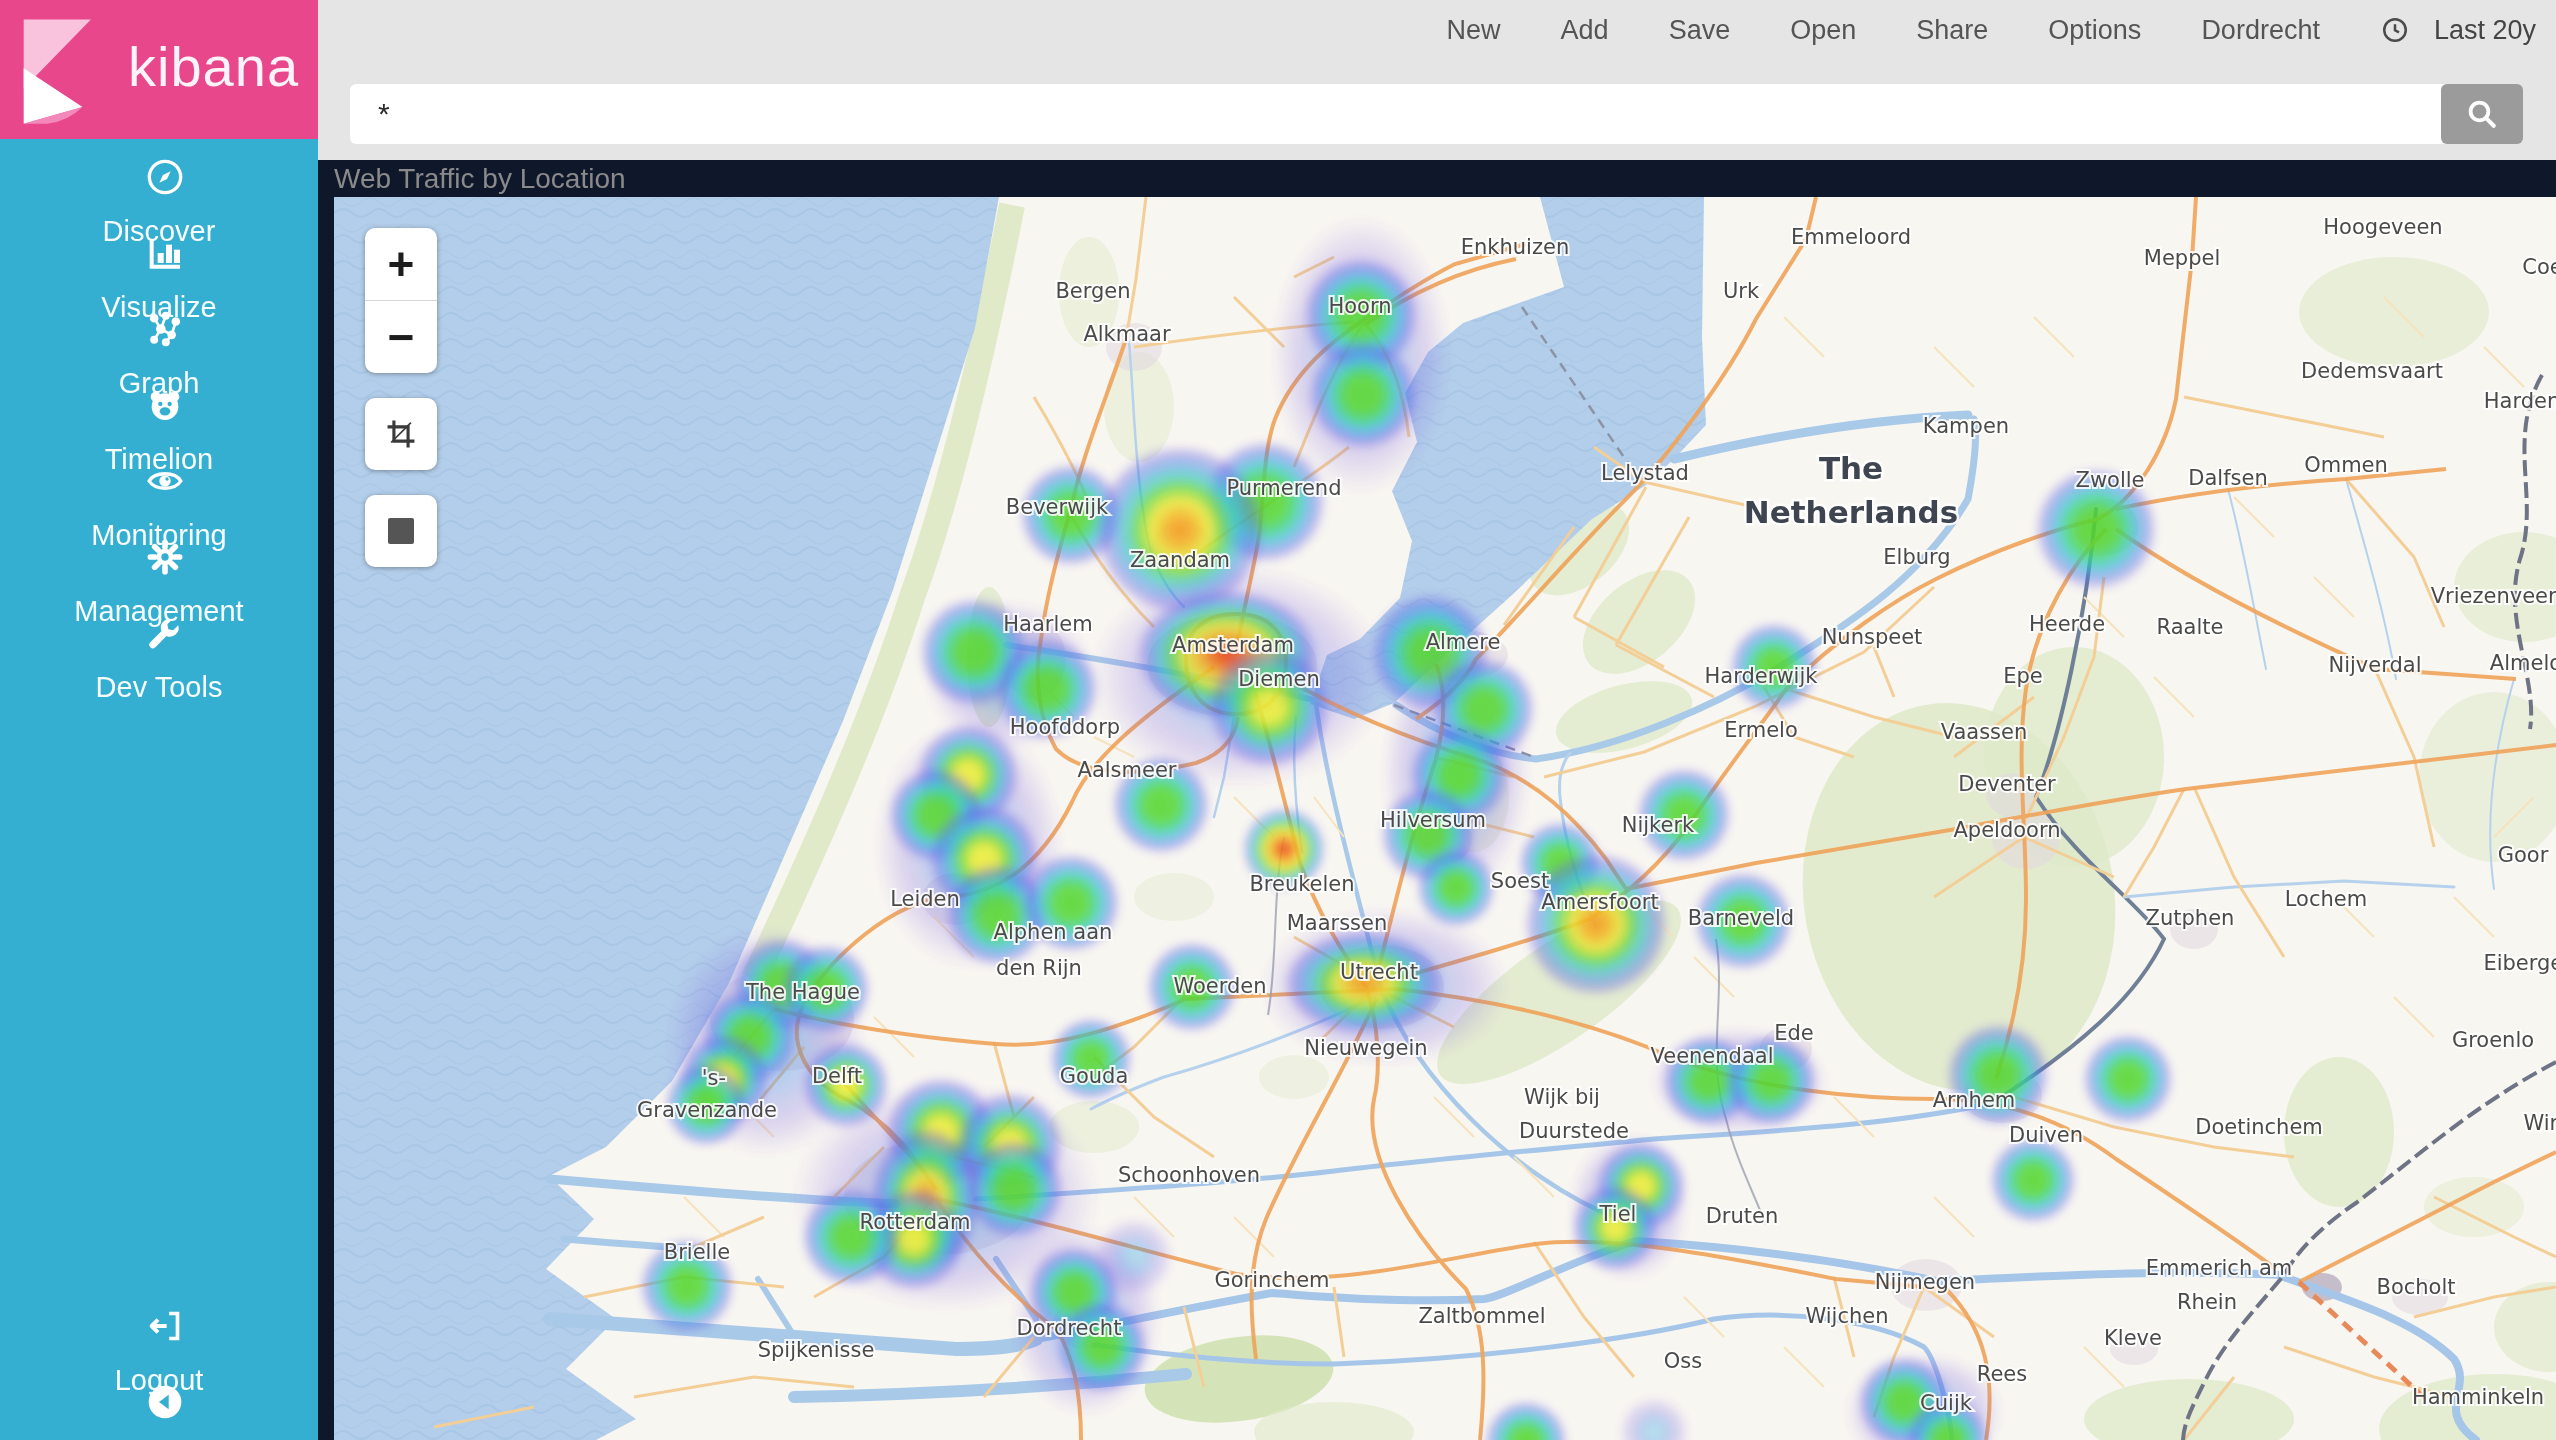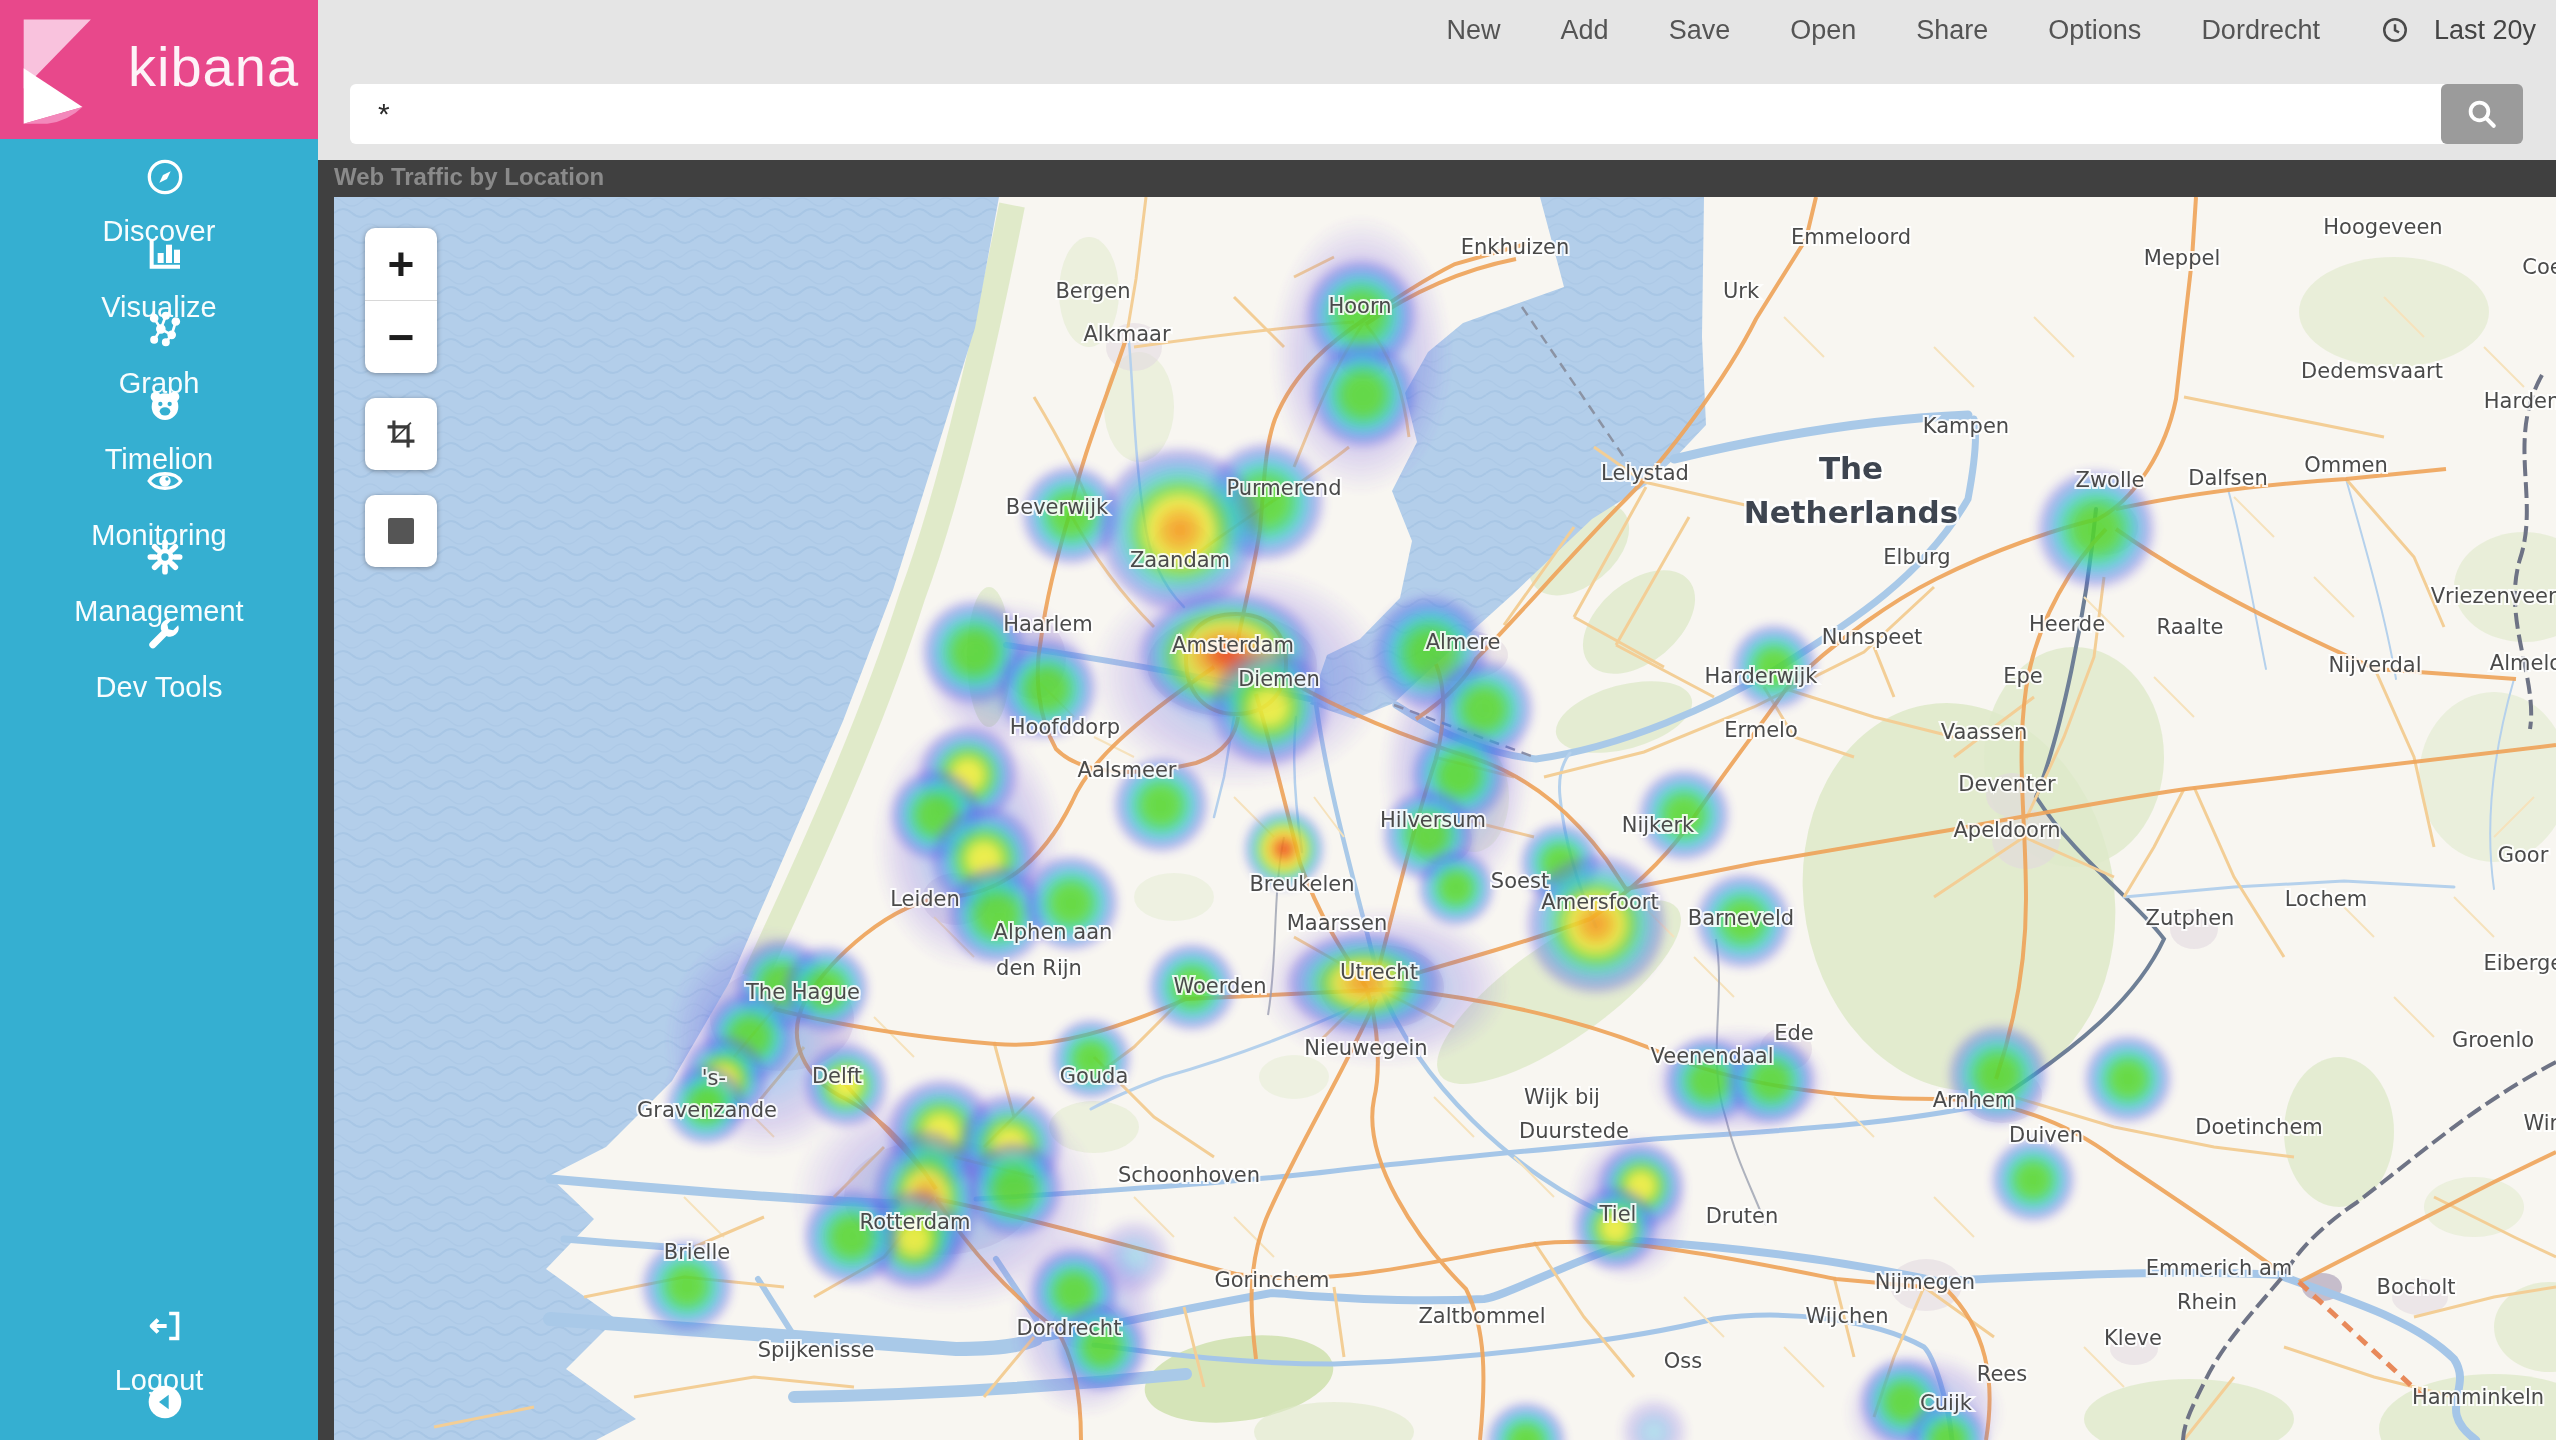--- a/index.html
+++ b/index.html
@@ -1,17 +1,17 @@
 <!DOCTYPE html>
 <html><head>
 <meta charset="utf-8">
 <style>
   html,body{margin:0;padding:0;background:#fff;}
   .app{position:relative;width:2556px;height:1440px;overflow:hidden;
-       font-family:"Liberation Sans","DejaVu Sans",sans-serif;background:#404040;}
+       font-family:"Liberation Sans","DejaVu Sans",sans-serif;background:#0f172a;}
 
   
   .sidebar{position:absolute;left:0;top:0;width:318px;height:1440px;background:#35AFD1;z-index:5;}
   .logo-block{height:139px;background:#E8488B;display:flex;align-items:center;}
   .logo-glyph{margin-left:22px;}
   .logo-word{color:#FDF3F8;font-size:56px;font-weight:500;letter-spacing:1px;margin-left:22px;margin-top:-6px;}
   .nav-item{height:76px;display:flex;align-items:center;cursor:pointer;flex-direction:column;}
   .nav-item.active{background:#2B95BA;}
   .nav-icon{width:76px;display:flex;justify-content:center;align-items:center;flex:0 0 76px;margin-left:12px;}
   .nav-label{color:rgba(255,255,255,.97);font-size:29px;}
@@ -22,21 +22,21 @@
   .menu-row{position:absolute;top:6px;right:20px;display:flex;align-items:center;gap:60px;height:48px;}
   .menu-item{font-size:27px;color:#545454;cursor:pointer;}
   .timepicker{display:flex;align-items:center;gap:24px;font-size:27px;color:#444;cursor:pointer;}
   .search-row{position:absolute;left:32px;right:33px;top:84px;height:60px;display:flex;}
   .search-input{flex:1;background:#fff;border:none;border-radius:6px 0 0 6px;font-size:30px;color:#2b2b2b;
                 padding:0 0 0 28px;outline:none;font-family:"Liberation Sans","DejaVu Sans",sans-serif;}
   .search-btn{width:82px;background:#9B9B9B;border:none;border-radius:6px;margin-left:-4px;cursor:pointer;
               display:flex;align-items:center;justify-content:center;}
 
   
-  .panel-title{position:absolute;left:334px;top:163px;font-size:24px;color:#8A8A8A;z-index:3;font-weight:bold;}
+  .panel-title{position:absolute;left:334px;top:163px;font-size:28px;color:#8A8A8A;z-index:3;}
   .mapwrap{position:absolute;left:334px;top:197px;width:2222px;height:1243px;overflow:hidden;background:#F8F6F1;}
   .mapwrap svg.base{position:absolute;left:0;top:0;}
 
   
   .ctrl{position:absolute;z-index:9;background:#fff;border-radius:10px;box-shadow:0 1px 5px rgba(0,0,0,.35);}
   .zoombox{left:31px;top:31px;width:72px;}
   .zbtn{width:72px;height:72px;display:flex;align-items:center;justify-content:center;
         font-size:46px;font-weight:700;color:#1d1d1d;cursor:pointer;}
   .zdiv{height:1px;background:#d8d8d8;}
   .sqbtn{left:31px;width:72px;height:72px;display:flex;align-items:center;justify-content:center;cursor:pointer;}

